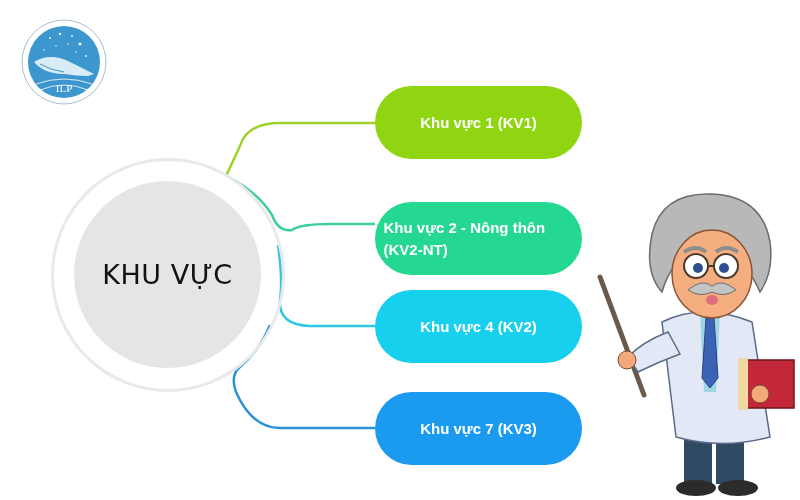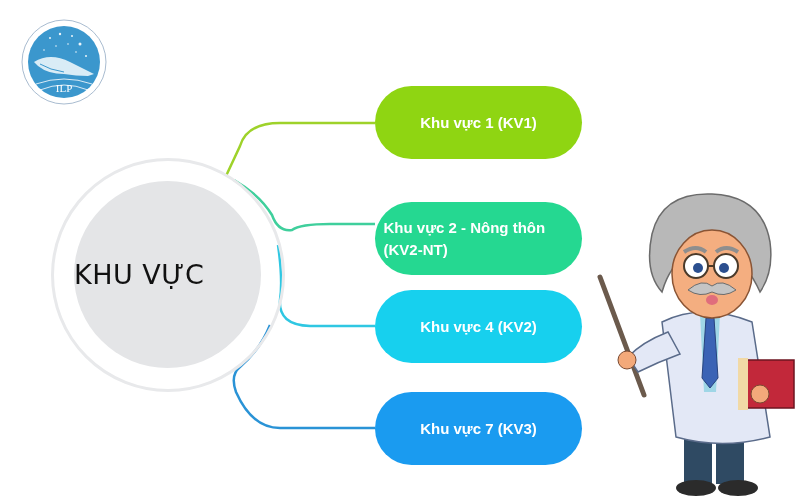--- a/index.html
+++ b/index.html
@@ -1,19 +1,19 @@
 <!DOCTYPE html>
 <html><head>
 <meta charset="utf-8">
 <style>
   html, body { margin:0; padding:0; background:#ffffff; }
   body { width:800px; height:500px; position:relative; overflow:hidden; font-family:"Liberation Sans", sans-serif; }
   .logo { position:absolute; left:20px; top:18px; width:88px; height:88px; }
   .center-ring { position:absolute; left:51px; top:158px; width:234px; height:234px; border-radius:50%; border:3px solid #e8e9eb; box-sizing:border-box; }
-  .center-circle { position:absolute; left:74px; top:181px; width:187px; height:187px; border-radius:50%; background:#e4e5e7; display:flex; align-items:center; justify-content:flex-start; }
+  .center-circle { position:absolute; left:74px; top:181px; width:187px; height:187px; border-radius:50%; background:#e4e5e7; display:flex; align-items:center; justify-content:center; }
   .center-label { font-family:"DejaVu Sans", sans-serif; font-size:27px; color:#111; letter-spacing:0.5px; }
   .connectors { position:absolute; left:0; top:0; width:800px; height:500px; }
   .pill { position:absolute; left:375px; width:207px; height:73px; border-radius:37px; display:flex; align-items:center; justify-content:center; text-align:left; color:#ffffff; font-weight:bold; font-size:15px; line-height:22px; padding:0 6px; box-sizing:border-box; }
   .teacher { position:absolute; left:592px; top:182px; width:208px; height:318px; }
 </style>
 </head>
 <body>
 
 <svg class="logo" viewBox="0 0 88 88">
   <circle cx="44" cy="44" r="42" fill="#ffffff" stroke="#a9bcd0" stroke-width="1"></circle>

